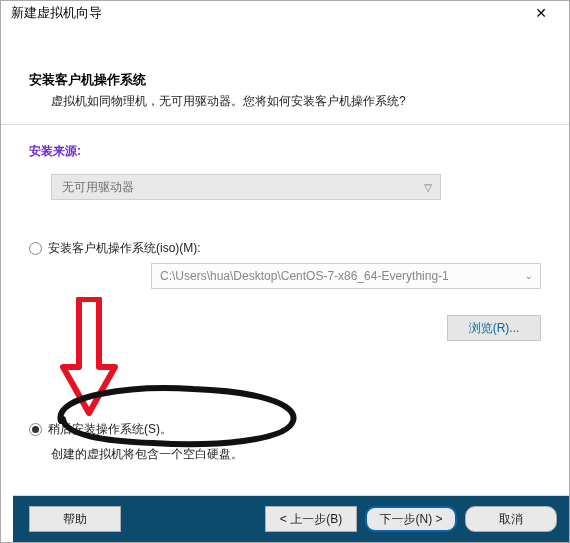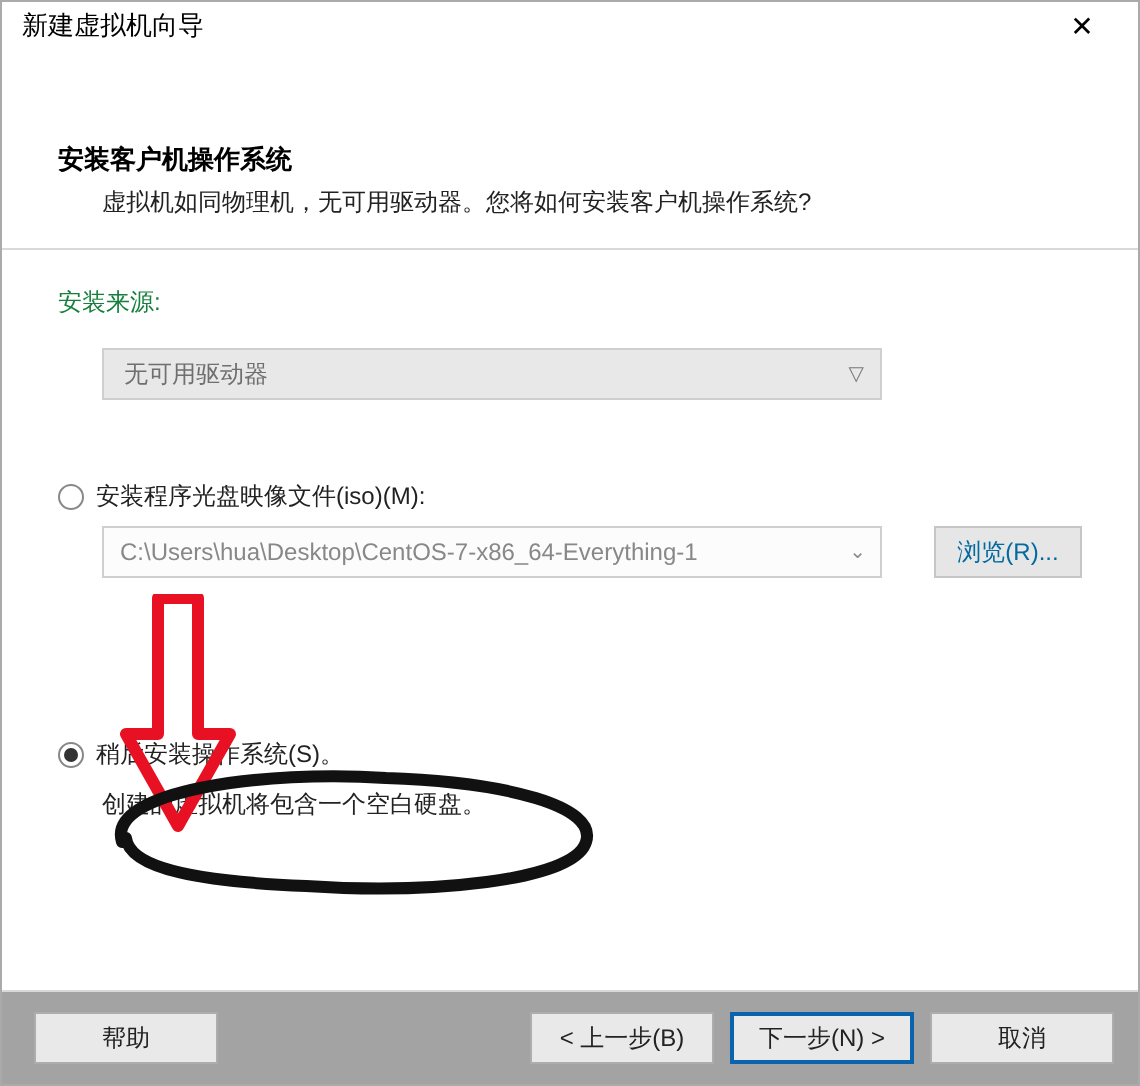--- a/index.html
+++ b/index.html
@@ -41,21 +41,22 @@
     margin-top: 4px;
     margin-left: 22px;
     font-size: 12px;
     color: #222;
   }
   .content {
     padding: 18px 28px 10px 28px;
   }
   .section-label {
     margin-bottom: 14px;
-    color: #15803d;
+    color: #6d28d9;
+    font-weight: bold;
   }
   .option-row {
     display: flex;
     align-items: center;
     margin-bottom: 6px;
   }
   .radio {
     width: 13px; height: 13px;
     border: 1px solid #888;
     border-radius: 50%;
@@ -89,20 +90,21 @@
   }
   .combo .chev {
     font-size: 10px;
     color: #7a7a7a;
   }
   .iso-row {
     display: flex;
     align-items: flex-end;
     margin: 6px 0 0 22px;
     gap: 26px;
+    flex-direction: column;
   }
   .iso-input {
     width: 390px;
     height: 26px;
     border: 1px solid #cfcfcf;
     background: #fcfcfc;
     padding: 0 22px 0 8px;
     font-family: inherit;
     font-size: 12px;
     color: #888;
@@ -128,44 +130,44 @@
   }
   .hint {
     margin: 8px 0 0 22px;
     color: #222;
   }
   .gap-lg { height: 40px; }
   .gap-xl { height: 80px; }
 
   .footer {
     position: absolute;
-    left: 0; right: 0; bottom: 0;
+    left: 12px; right: 0; bottom: 0;
     border-top: 1px solid #d9d9d9;
     padding: 10px 12px 10px 16px;
     display: flex;
     align-items: center;
-    background: #a3a3a3;
+    background: #0c4a6e;
   }
   .btn {
     height: 26px;
     min-width: 92px;
     border: 1px solid #adadad;
     background: #e9e9e9;
     font-family: inherit;
     font-size: 12px;
     color: #222;
     padding: 0 10px;
     cursor: default;
   }
   .btn.primary {
     border: 2px solid #0a64ad;
     background: #e9e9e9;
   }
   .footer .spacer { flex: 1; }
-  .footer .btn + .btn { margin-left: 8px; }
+  .footer .btn + .btn { margin-left: 8px; border-radius: 10px; }
 
   
   .anno {
     position: absolute;
     pointer-events: none;
   }
   .anno-arrow {
     left: 58px; top: 296px;
     width: 60px; height: 120px;
   }
@@ -193,21 +195,21 @@
 
   <div class="combo">
     <span>无可用驱动器</span>
     <span class="chev">▽</span>
   </div>
 
   <div class="gap-lg"></div>
 
   <div class="option-row">
     <span class="radio"></span>
-    <span class="opt-label">安装程序光盘映像文件(iso)(M):</span>
+    <span class="opt-label">安装客户机操作系统(iso)(M):</span>
   </div>
   <div class="iso-row">
     <span class="iso-wrap">
       <input class="iso-input" type="text" disabled="" value="C:\Users\hua\Desktop\CentOS-7-x86_64-Everything-1" style="">
       <span class="chev">⌄</span>
     </span>
     <button class="browse-btn" disabled="">浏览(R)...</button>
   </div>
 
   <div class="gap-xl"></div>

